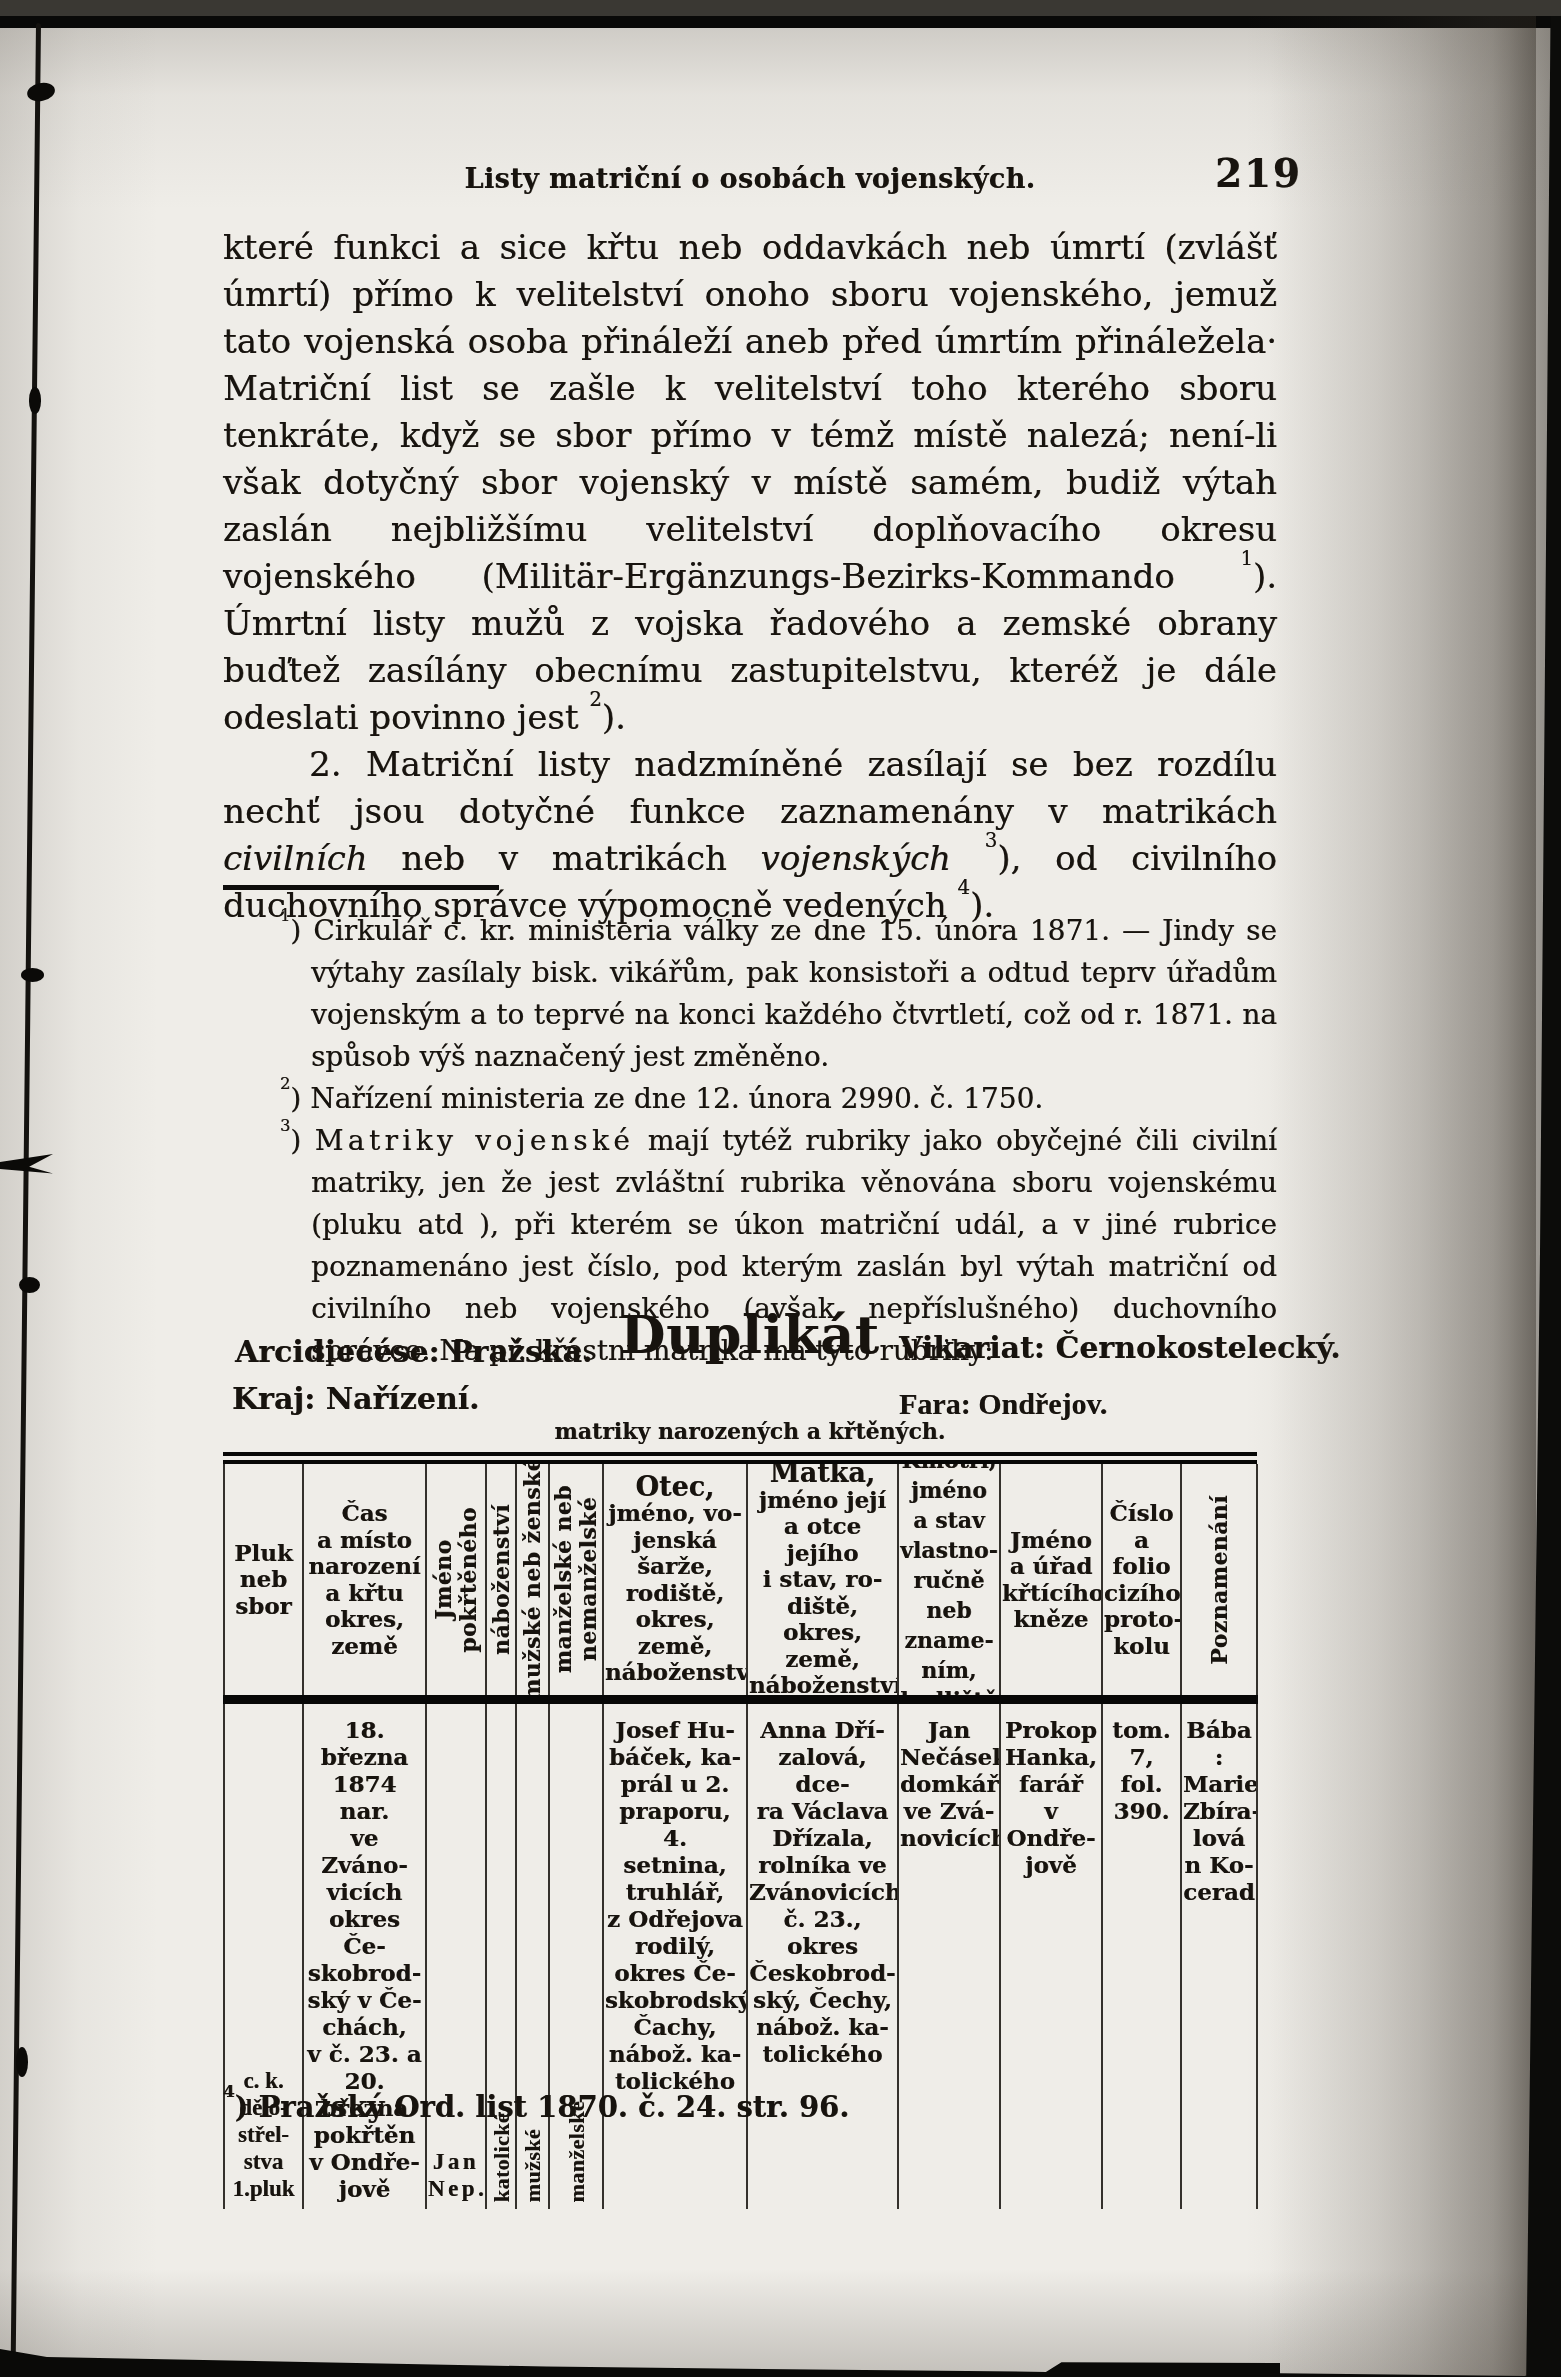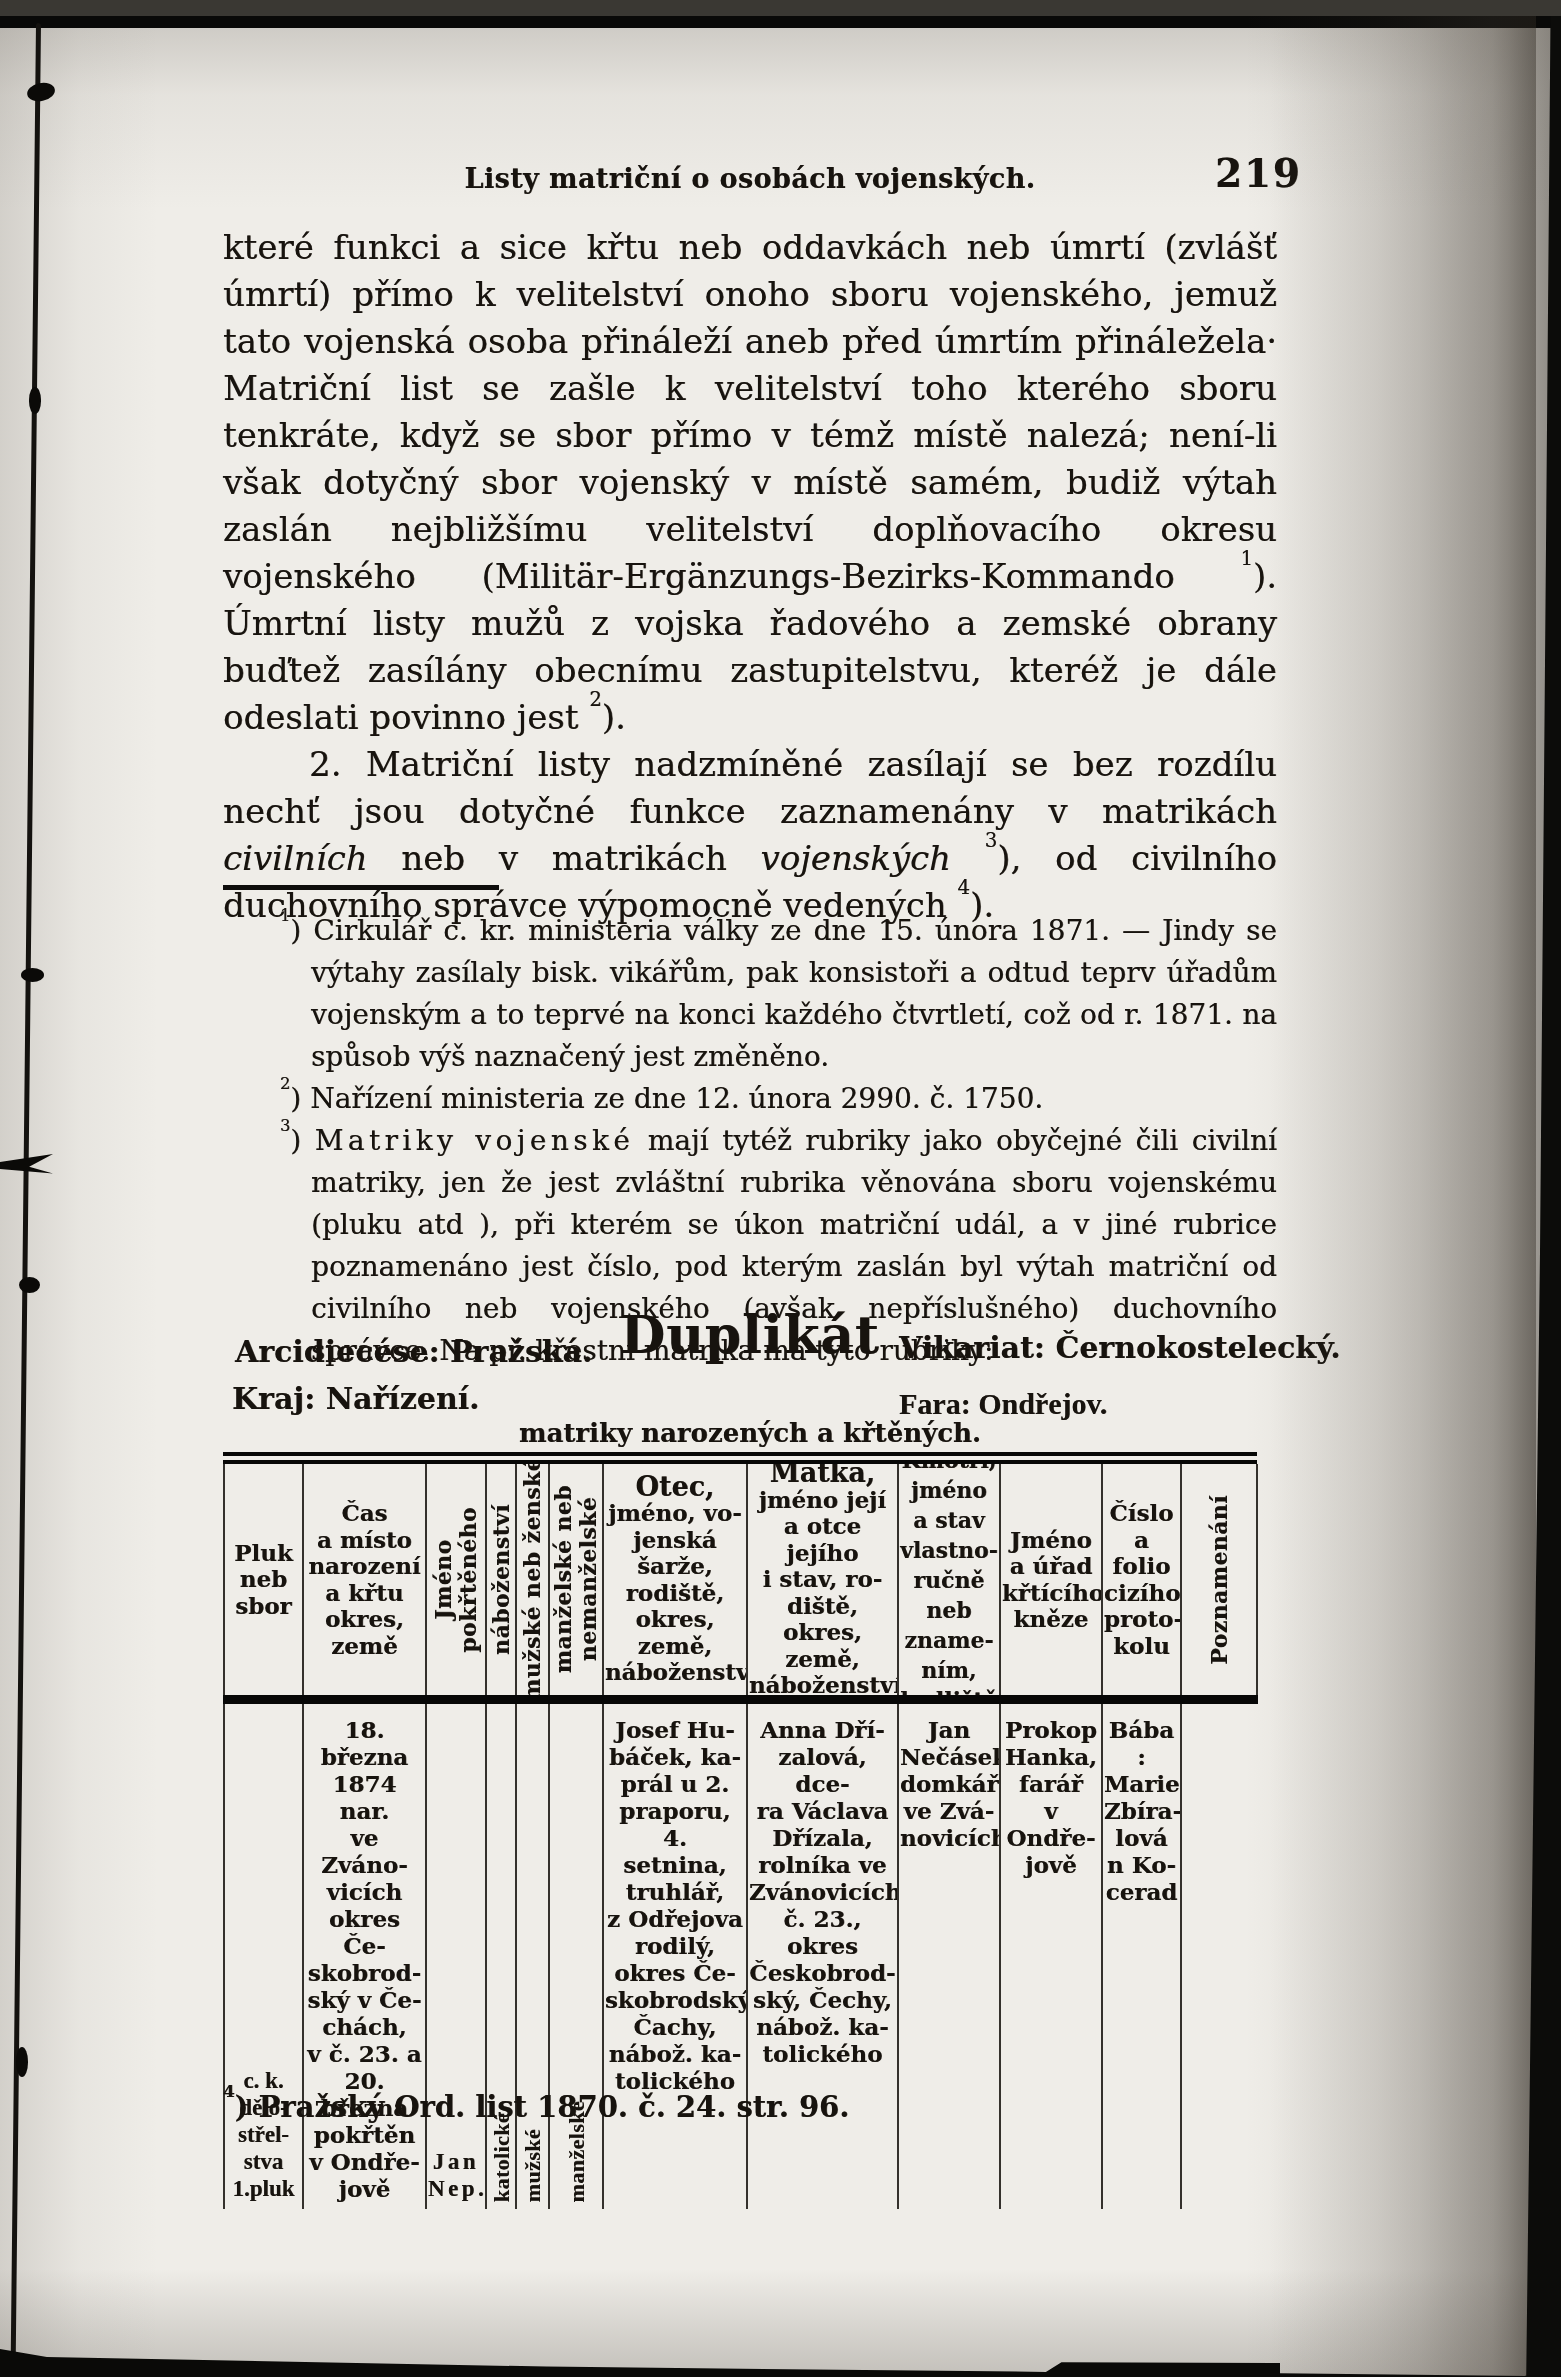--- a/index.html
+++ b/index.html
@@ -59,21 +59,21 @@
 
   
   .rub { position:absolute; font-size:30px; font-weight:bold; white-space:nowrap; }
   .rub.arc  { left:235px;  top:1318px; }
   .rub.vik  { left:899px; top:1314px; }
   .rub.kraj { left:232px;  top:1365px; }
   .rub.fara { left:899px; top:1371px;font-family:Liberation Serif, serif; }
   .duplikat { position:absolute; left:223px; top:1288px; width:1054px; text-align:center;
     font-size:52px; font-weight:bold; letter-spacing:0.9px; }
   .tbl-caption { position:absolute; left:223px; top:1402px; width:1054px; text-align:center;
-    font-size:26px; font-weight:bold; }
+    font-size:22px; font-weight:bold; }
 
   
   .btable { position:absolute; left:223px; top:1436px; width:1034px;
     display:grid; grid-template-columns: 81px 123px 60px 30px 33px 54px 144px 151px 102px 102px 79px 76px;
     border-top: 12.4px double #070706;
     font-weight:bold; }
   .th, .td { border-right:2.6px solid #34312c; box-sizing:border-box; overflow:hidden;
     display:flex; justify-content:center; font-size:23px; line-height:26.5px; text-align:center; }
   .first { border-left:2.6px solid #34312c; }
   .th { height:231px; align-items:center; padding:3.5px 0.9px; }
@@ -191,20 +191,23 @@
     <div class="td">
         <div class="hc">Anna Dří-<br>zalová, dce-<br>ra Václava<br>Dřízala,<br>rolníka ve<br>Zvánovicích<br>č. 23., okres<br>Českobrod-<br>ský, Čechy,<br>nábož. ka-<br>tolického</div>
       </div>
     <div class="td">
         <div class="hc">Jan<br>Nečásek<br>domkář<br>ve Zvá-<br>novicích</div>
       </div>
     <div class="td">
         <div class="hc">Prokop<br>Hanka,<br>farář<br>v Ondře-<br>jově</div>
       </div>
     <div class="td">
+        <div class="hc">tom.<br>7,<br>fol.<br>390.</div>
+      </div>
+    <div class="td">
         <div class="hc">Bába :<br>Marie<br>Zbíra-<br>lová<br>n Ko-<br>cerad</div>
       </div>
   </div>
 
   <p class="bottom-footnote"><sup class="fnm">4</sup><span>) Pražský Ord. list 1870. č. 24. str. 96.</span></p>
 
   <div class="shade-right"></div>
   <div class="right-edge"></div>
   <div class="bottom-bar"></div>
 

